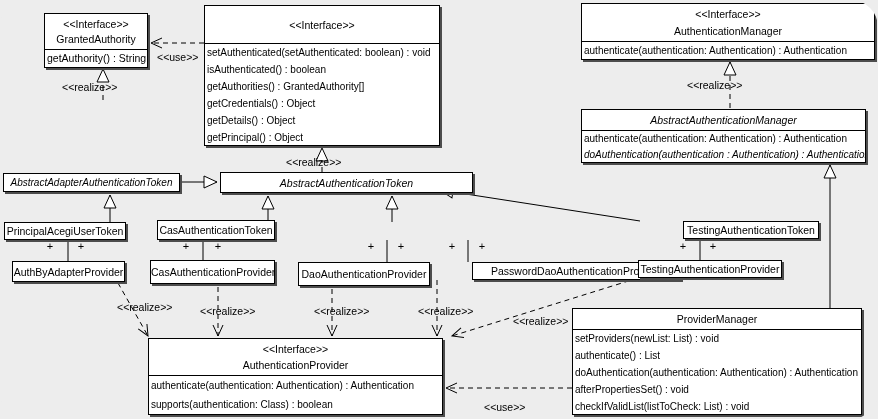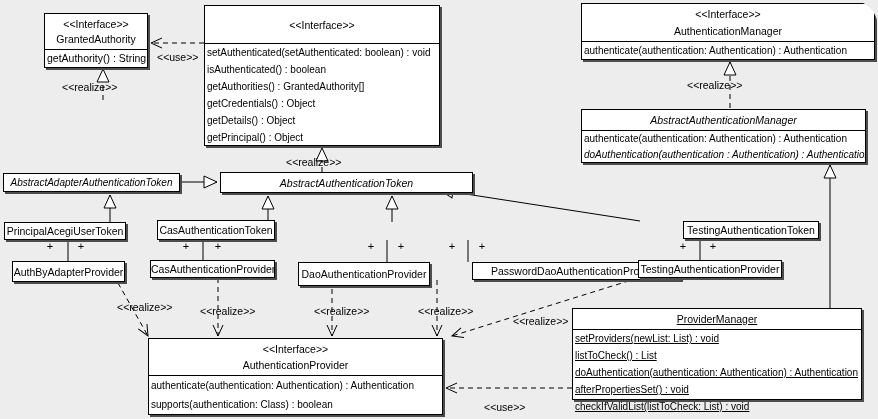--- a/index.html
+++ b/index.html
@@ -126,21 +126,21 @@
 
 
   <div class="box name-only" style="left:637px; top:221px; width:136px; height:18px;margin-left:46px;">
     <div class="cname">TestingAuthenticationToken</div>
   </div>
 
   <div class="box name-only" style="left:12px; top:261px; width:113px; height:21px;">
     <div class="cname">AuthByAdapterProvider</div>
   </div>
 
-  <div class="box name-only" style="left:150px; top:260px; width:125px; height:18px;">
+  <div class="box name-only" style="left:150px; top:260px; width:125px; height:24px;">
     <div class="cname">CasAuthenticationProvider</div>
   </div>
 
   <div class="box name-only" style="left:298px; top:262px; width:132px; height:24px;">
     <div class="cname">DaoAuthenticationProvider</div>
   </div>
 
   <div class="box name-only" style="left:433px; top:262px; width:209px; height:18px;margin-left:39px;">
     <div class="cname">PasswordDaoAuthenticationProvider</div>
   </div>
@@ -153,27 +153,27 @@
     <div class="hdr" style="height:37px;">
       <div class="stereo">&lt;&lt;Interface&gt;&gt;</div>
       <div class="cname">AuthenticationProvider</div>
     </div>
     <div class="methods" style="line-height:19px; font-size:10px;">
       <div class="m">authenticate(authentication: Authentication) : Authentication</div>
       <div class="m">supports(authentication: Class) : boolean</div>
     </div>
   </div>
 
-  <div class="box" style="left:572px; top:308px; width:290px; height:92px;text-decoration:underline;">
+  <div class="box" style="left:572px; top:308px; width:290px; height:107px;">
     <div class="hdr" style="height:21px;">
       <div class="cname">ProviderManager</div>
     </div>
     <div class="methods" style="line-height:17px; font-size:10px;">
       <div class="m">setProviders(newList: List) : void</div>
-      <div class="m">listToCheck() : List</div>
+      <div class="m">authenticate() : List</div>
       <div class="m">doAuthentication(authentication: Authentication) : Authentication</div>
       <div class="m">afterPropertiesSet() : void</div>
       <div class="m">checkIfValidList(listToCheck: List) : void</div>
     </div>
   </div>
 
   <span class="lbl" style="left:157px; top:51px;">&lt;&lt;use&gt;&gt;</span>
   <span class="lbl" style="left:484px; top:401px;">&lt;&lt;use&gt;&gt;</span>
   <span class="lbl" style="left:62px; top:81px;">&lt;&lt;realize&gt;&gt;</span>
   <span class="lbl" style="left:286px; top:156px;">&lt;&lt;realize&gt;&gt;</span>

